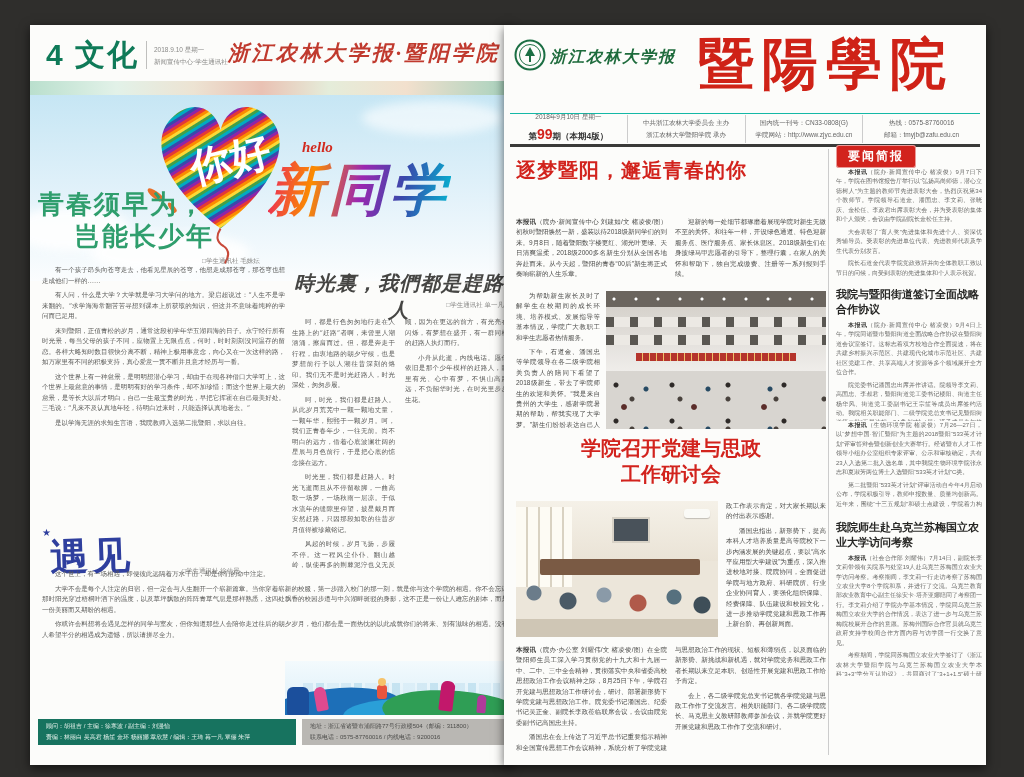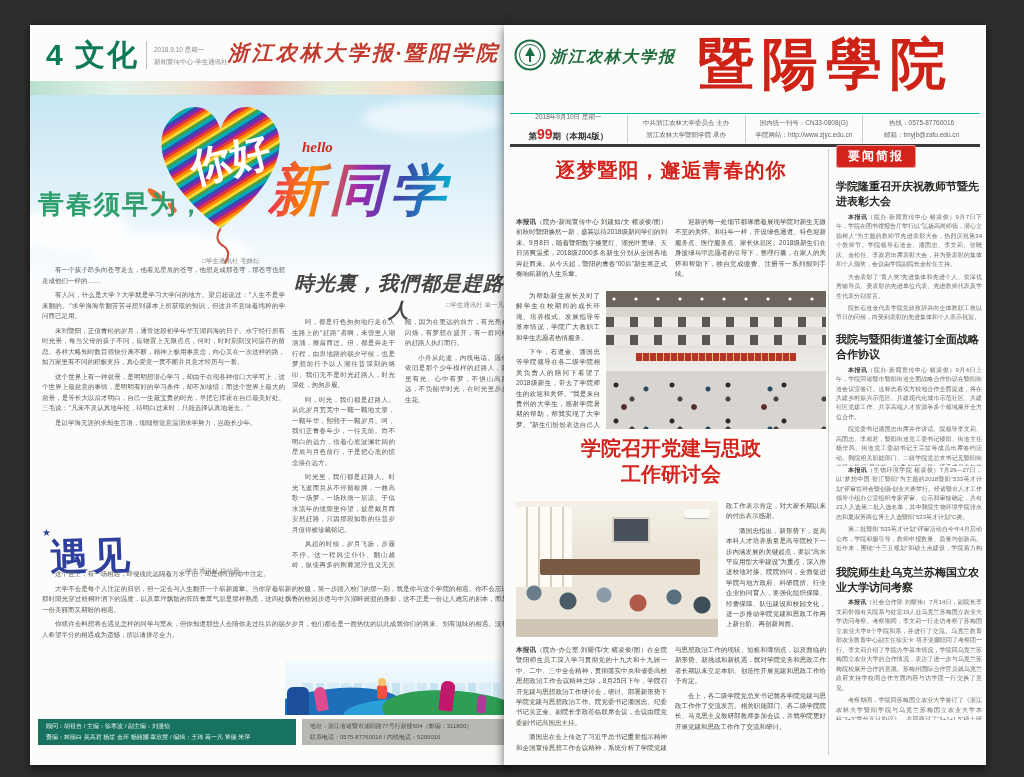--- a/index.html
+++ b/index.html
@@ -77,21 +77,21 @@
       font-weight:800;color:#cf2217;font-family:"DejaVu Serif","Liberation Serif",serif;letter-spacing:8px;}
   .logo{position:absolute;left:10px;top:14px;}
   .infobar{position:absolute;left:6px;top:88px;width:470px;height:30px;border-top:1px solid #14b8a6;
       border-bottom:3px solid #3a3a38;display:flex;align-items:center;}
   .icell{flex:1;border-left:1px solid #ccc;padding:2px 6px;font-size:6.5px;color:#666;
       line-height:1.8;text-align:center;}
   .icell:first-child{border-left:none;}
   .issue-big{font-size:14px;font-weight:800;color:#d2231d;}
   .issue-sm{font-size:8.5px;font-weight:700;color:#333;}
   .rp-main{position:absolute;left:12px;top:124px;width:310px;height:612px;}
-  .rh1{width:100%;text-align:center;font-size:20px;line-height:27px;font-weight:800;color:#d2231d;
+  .rh1{width:100%;text-align:left;font-size:20px;line-height:27px;font-weight:800;color:#d2231d;
        font-family:"Liberation Serif",serif;letter-spacing:1px;margin-top:8px;}
   .rbody{font-size:6.5px;line-height:1.6;color:#4c4c4a;text-align:justify;}
   .rbody p{margin:0 0 4px 0;text-indent:2em;}
   .rbody p.nodent{text-indent:0;}
   .introcols{position:absolute;left:0;top:68px;width:310px;height:70px;overflow:hidden;
       column-count:2;column-gap:8px;column-fill:auto;}
   .photorow1{position:absolute;left:0;top:142px;width:310px;height:138px;}
   .ph1side{position:absolute;left:0;top:0;width:84px;height:138px;overflow:hidden;}
   .photo1{position:absolute;left:90px;top:0;width:220px;height:138px;overflow:hidden;background:#d8d5d0;}
   .p1-ceil{position:absolute;left:0;top:0;width:100%;height:16px;background:#6b655e;
@@ -182,29 +182,30 @@
           </defs>
           <path d="M50 92 C 8 60 2 30 16 16 C 30 2 46 8 50 24 C 54 8 70 2 84 16 C 98 30 92 60 50 92 Z" fill="url(#rb)"></path>
           <path d="M50 92 q -5 8 2 12 q 6 4 1 12" stroke="#c84a3a" stroke-width="1.4" fill="none"></path>
           <text x="30" y="56" fill="#ffffff" font-size="28" font-weight="bold" transform="rotate(-14 50 50)">你好</text>
         </svg>
       </div>
 
       <div class="hello">hello</div>
       <div class="newtxt">新同学</div>
       <div class="lp-h1">青春须早为，</div>
+      <div class="lp-h1b">岂能长少年</div>
       <div class="byline lp-by1">□学生通讯社 毛姝妘</div>
     </div>
 
     <div class="a1col bodytxt">
       <p>有一个孩子昂头向苍穹走去，他看见星辰的苍穹，他想走成那苍穹，那苍穹也想走成他们一样的……</p>
       <p>有人问，什么是大学？大学就是学习大学问的地方。梁启超说过：“人生不是学来翻的。”求学海海常翻苦苦寻想到课本上所获取的知识，但这并不意味着纯粹的学问而已足用。</p>
       <p>来到暨阳，正值青松的岁月，通常这段初学年华五湖四海的日子。永宁经行所有时光景，每当父母的孩子不同，应物置上无限点点，何时，时时刻刻没同温存的留恋。各样大略知时数目很快分离不断，精神上极用事意念，向心又在一次这样的路，如万家里有不同的积极支持，真心爱意一贯不断并且意才经历与一番。</p>
       <p>这个世界上有一种怠景，是明明想潜心学习，却由于在现各种借口大学可上，这个世界上最怠意的事情，是明明有好的学习条件，却不加珍惜；而这个世界上最大的怠景，是等长大以后才明白，自己一生最宝贵的时光，早把它挥霍在自己最美好处。三毛说：“凡来不及认真地年轻，待明白过来时，只能选择认真地老去。”</p>
-      <p>是以学海无涯的求知生言语，细细察觉意温润求学努力，岂能长少年。</p>
+      <p>是以学海无涯的求知生言语，我院教师入选第二批暨阳，求以自往。</p>
     </div>
 
     <div class="a2title">時光裏，我們都是趕路人</div>
     <div class="a2by byline">□学生通讯社 单一凡</div>
     <div class="a2cols bodytxt">
       <p>呵，都是行色匆匆地行走在人生路上的“赶路”者啊，未曾里人潮汹涌，擦肩而过。但，都是奔走于行程，由衷地路的朝夕守候，也是梦想前行予以人潮往昔深刻的烙印。我们无不是时光赶路人，时光深处，匆匆步履。</p>
       <p>呵，时光，我们都是赶路人。从此岁月荒芜中一颗一颗地丈量，一颗年华，熙熙于一颗岁月。呵，我们正青春年少，一往无前。尚不明白的远方，借着心底波澜壮阔的星辰与月色前行，于是把心底的惦念接在远方。</p>
       <p>时光里，我们都是赶路人。时光飞逝而且从不停留歇脚，一曲高歌一场梦，一场秋雨一层凉。于似水流年的缝隙里仰望，披星戴月而安然赶路，只因那段如歌的往昔岁月值得被珍藏铭记。</p>
       <p>风起的时候，岁月飞扬，步履不停。这一程风尘仆仆、翻山越岭，纵使再多的荆棘泥泞也义无反顾，因为在更远的前方，有光亮在闪烁，有梦想在盛开，有一群同样的赶路人执灯而行。</p>
       <p>小舟从此逝，内线电话。愿你依旧是那个少年模样的赶路人，眼里有光、心中有梦，不惧山高路远，不负韶华时光，在时光里步步生花。</p>
@@ -321,21 +322,20 @@
         <p>潘国忠在会上传达了习近平总书记重要指示精神和全国宣传思想工作会议精神，系统分析了学院党建与思想政治工作的现状、短板和薄弱点，以及面临的新形势、新挑战和新机遇，就对学院党务和思政工作者长期以来立足本职、创造性开展党建和思政工作给予肯定。</p>
         <p>会上，各二级学院党总支书记就各学院党建与思政工作作了交流发言。相关职能部门、各二级学院院长、马克思主义教研部教师参加会议，并就学院更好开展党建和思政工作作了交流和研讨。</p>
       </div>
     </div>
 
     <div class="vdiv"></div>
 
     <aside class="briefs">
       <span class="blabel">要闻简报</span>
 
-      <div class="btitle">学院隆重召开庆祝教师节暨先进表彰大会</div>
       <div class="bbody b1">
         <p class="nodent"><b class="lede">本报讯</b><span>（院办·新闻宣传中心 楮凌俊）9月7日下午，学院在图书馆报告厅举行以“弘扬高尚师德，潜心立德树人”为主题的教师节先进表彰大会，热烈庆祝第34个教师节。学院领导石道金、潘国忠、李文莉、张晓庆、金松任、李政君出席表彰大会，并为受表彰的集体和个人颁奖，会议由学院副院长金松任主持。</span></p>
         <p>大会表彰了“育人奖”先进集体和先进个人、资深优秀辅导员。受表彰的先进单位代表、先进教师代表及学生代表分别发言。</p>
         <p>院长石道金代表学院党政致辞并向全体教职工致以节日的问候，向受到表彰的先进集体和个人表示祝贺。</p>
 
       </div>
 
       <div class="btitle">我院与暨阳街道签订全面战略合作协议</div>
       <div class="bbody b2">
         <p class="nodent"><b class="lede">本报讯</b><span>（院办·新闻宣传中心 楮凌俊）9月4日上午，学院同诸暨市暨阳街道全面战略合作协议在暨阳街道会议室签订。这标志着双方校地合作全面提速，将在共建乡村振兴示范区、共建现代化城市示范社区、共建社区党建工作、共享高端人才资源等多个领域展开全方位合作。</span></p>

